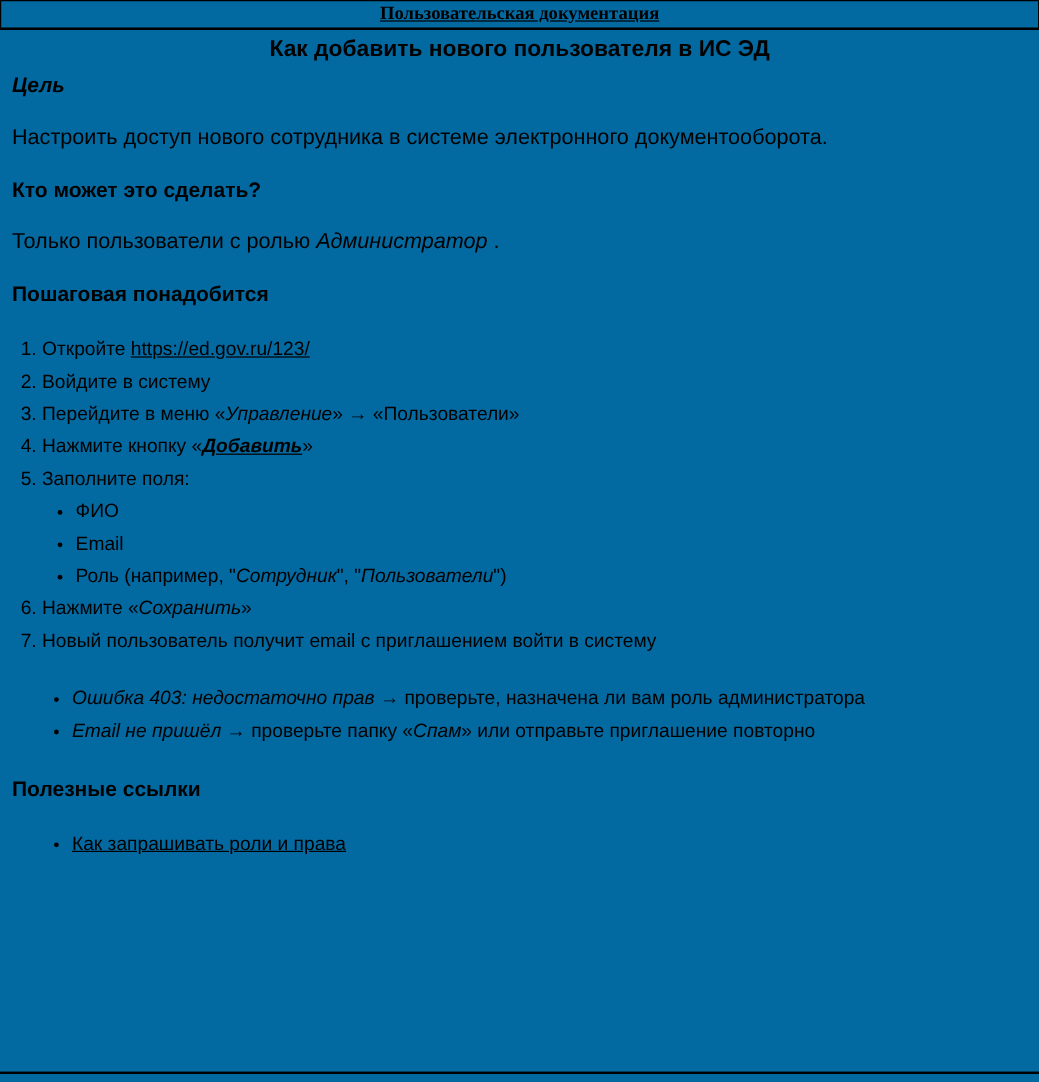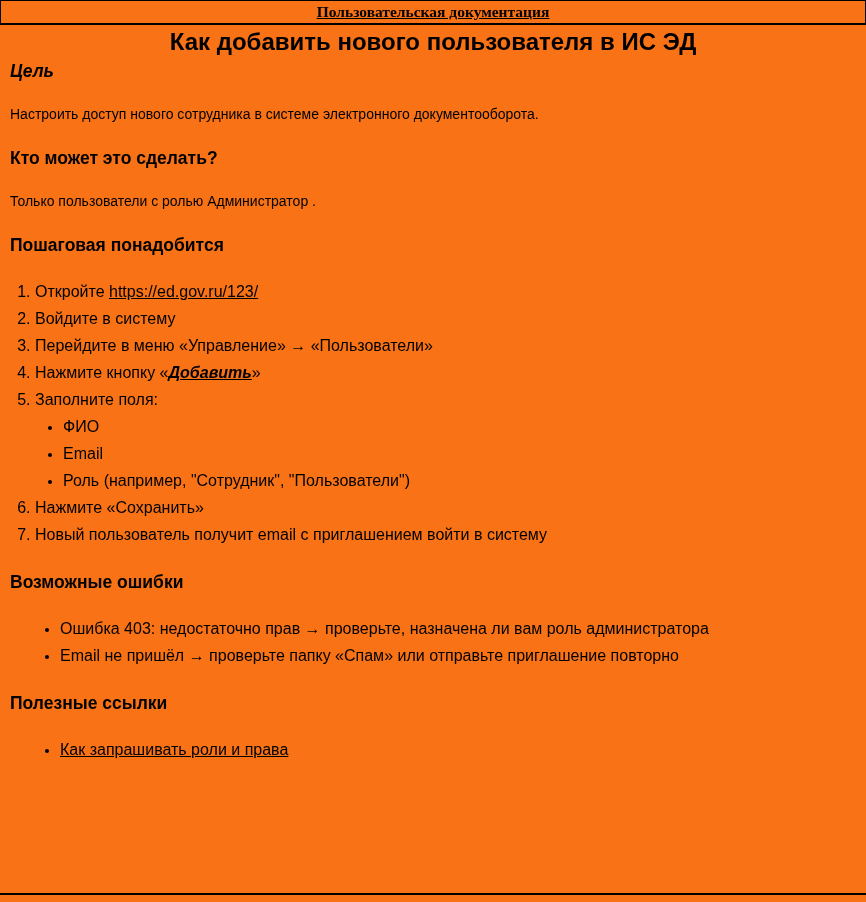--- a/index.html
+++ b/index.html
@@ -1,19 +1,19 @@
 <!DOCTYPE html>
 <html><head>
 <meta charset="utf-8">
 <style>
   html, body { margin: 0; padding: 0; background: #ffffff; }
   .page {
     width: 866px; height: 902px;
     position: relative;
-    background: #f97316;
+    background: #0369a1;
     color: #000000;
     font-family: "Liberation Sans", sans-serif;
     box-sizing: border-box;
     overflow: hidden;
   }
   .header-band {
     box-sizing: border-box;
     border-top: 1px solid #000;
     border-bottom: 2px solid #000;
     border-left: 1px solid #000;
@@ -22,51 +22,51 @@
     font-family: "Liberation Serif", serif;
     font-weight: bold;
     font-size: 15.5px;
     line-height: 19px;
     padding: 1px 0 2px 0;
   }
   .header-band .hdr-label { text-decoration: underline; }
   .doc-title {
     text-align: center;
     font-weight: bold;
-    font-size: 24px;
+    font-size: 19px;
     line-height: 24px;
     margin: 5px 0 0 0;
   }
   .content { padding: 0 10px; }
   .h2 {
     font-weight: bold;
     font-size: 17.5px;
     line-height: 21px;
     margin: 24px 0 22px 0;
   }
   .content .h2:first-child { margin-top: 7px; font-style: italic; }
   .para {
-    font-size: 14px;
+    font-size: 18px;
     line-height: 20px;
     margin: 22px 0;
   }
   ul.bullet-list, ol.num-list {
     margin: 21px 0 10px 0;
     font-size: 16px;
     line-height: 27px;
   }
   ul.bullet-list { padding-left: 50px; list-style: disc outside; }
   ul.bullet-list li::marker { font-size: 13px; }
   ol.num-list { padding-left: 25px; list-style: decimal outside; }
   ul.sub-bullets {
     margin: 0; padding-left: 28px;
     list-style: disc outside;
   }
   ul.sub-bullets li::marker { font-size: 13px; }
-  .ital { }
+  .ital { font-style: italic; }
   .bital { font-style: italic; font-weight: bold; text-decoration: underline; }
   a.doc-link { color: #000000; text-decoration: underline; cursor: pointer; }
   .footer-rule {
     position: absolute;
     left: 0; right: 0; bottom: 7px;
     border-top: 2px solid #000;
     height: 0;
   }
 </style>
 </head>
@@ -89,21 +89,20 @@
         <li><span>Перейдите в меню «</span><span class="ital">Управление</span><span>» → «Пользователи»</span></li>
         <li><span>Нажмите кнопку «</span><span class="bital">Добавить</span><span>»</span></li>
         <li><span>Заполните поля:</span><ul class="sub-bullets">
             <li><span>ФИО</span></li>
             <li><span>Email</span></li>
             <li><span>Роль (например, "</span><span class="ital">Сотрудник</span><span>", "</span><span class="ital">Пользователи</span><span>")</span></li>
           </ul></li>
         <li><span>Нажмите «</span><span class="ital">Сохранить</span><span>»</span></li>
         <li><span>Новый пользователь получит email с приглашением войти в систему</span></li>
       </ol>
-      <div class="h2">Возможные ошибки</div>
       <ul class="bullet-list">
         <li><span class="ital">Ошибка 403: недостаточно прав</span><span> → проверьте, назначена ли вам роль администратора</span></li>
         <li><span class="ital">Email не пришёл</span><span> → проверьте папку «</span><span class="ital">Спам</span><span>» или отправьте приглашение повторно</span></li>
       </ul>
       <div class="h2">Полезные ссылки</div>
       <ul class="bullet-list">
         <li><a href="#" class="doc-link">Как запрашивать роли и права</a></li>
       </ul>
     </div>
   <div class="footer-rule"></div>

